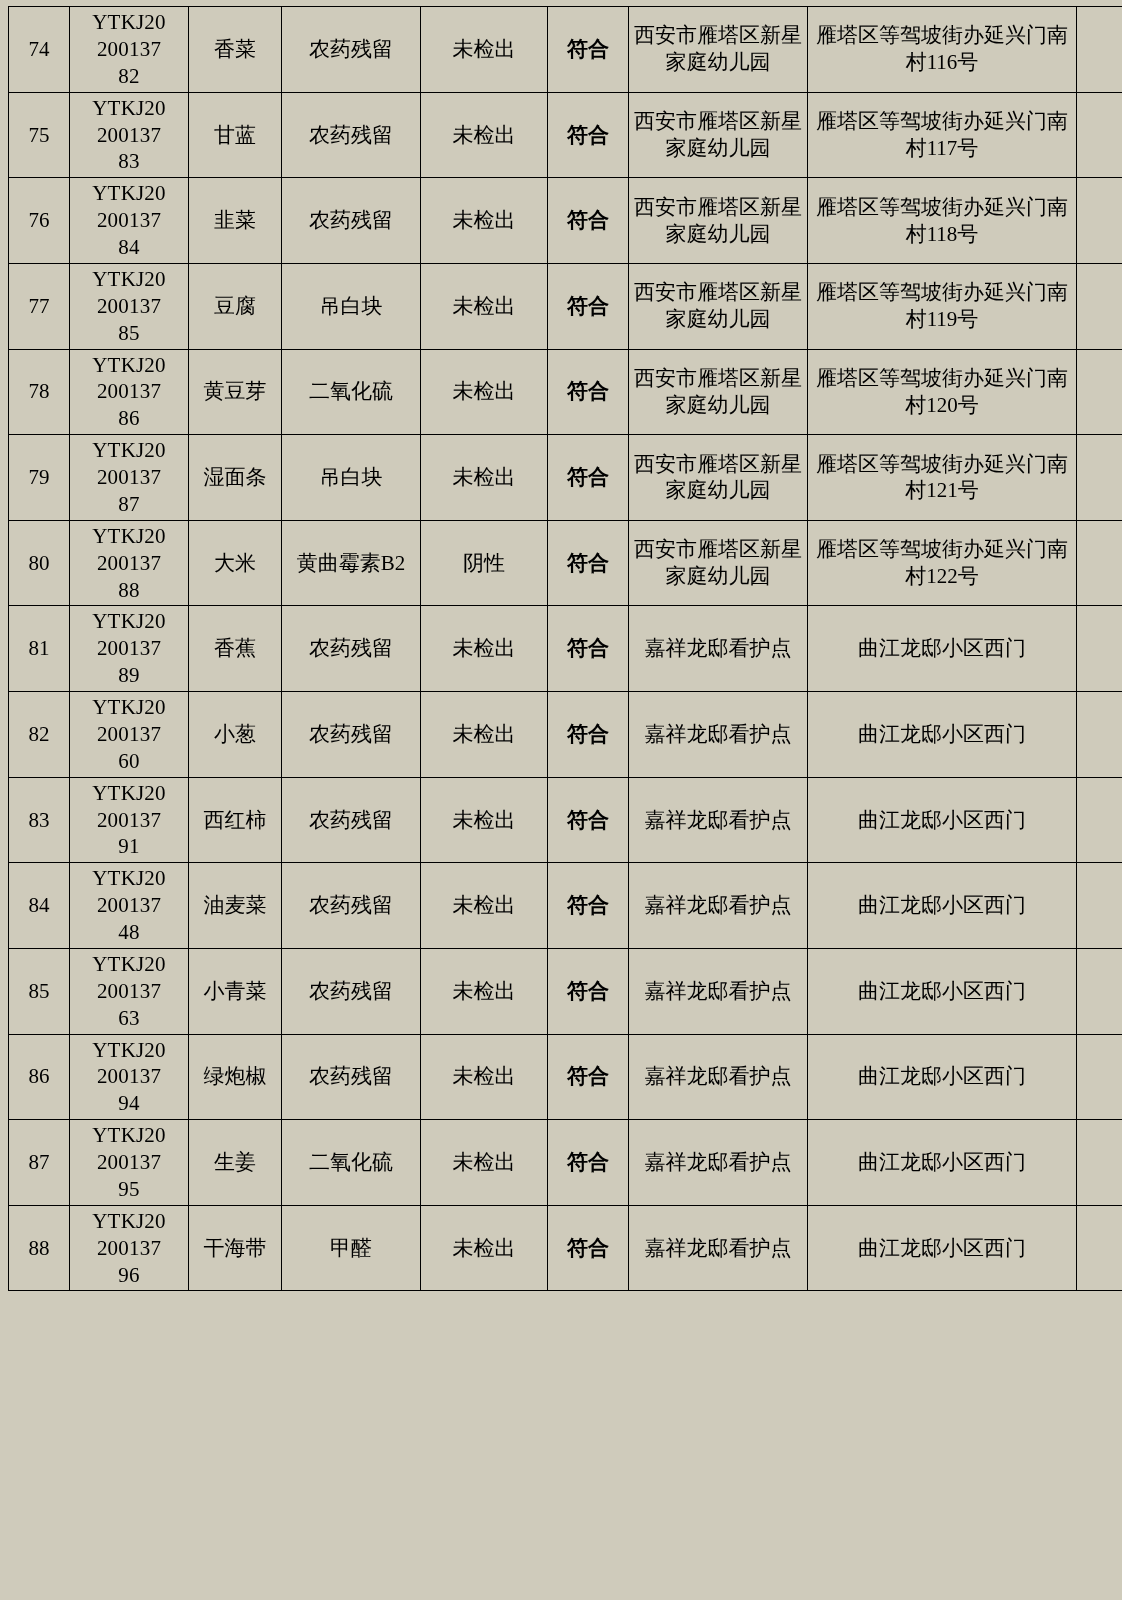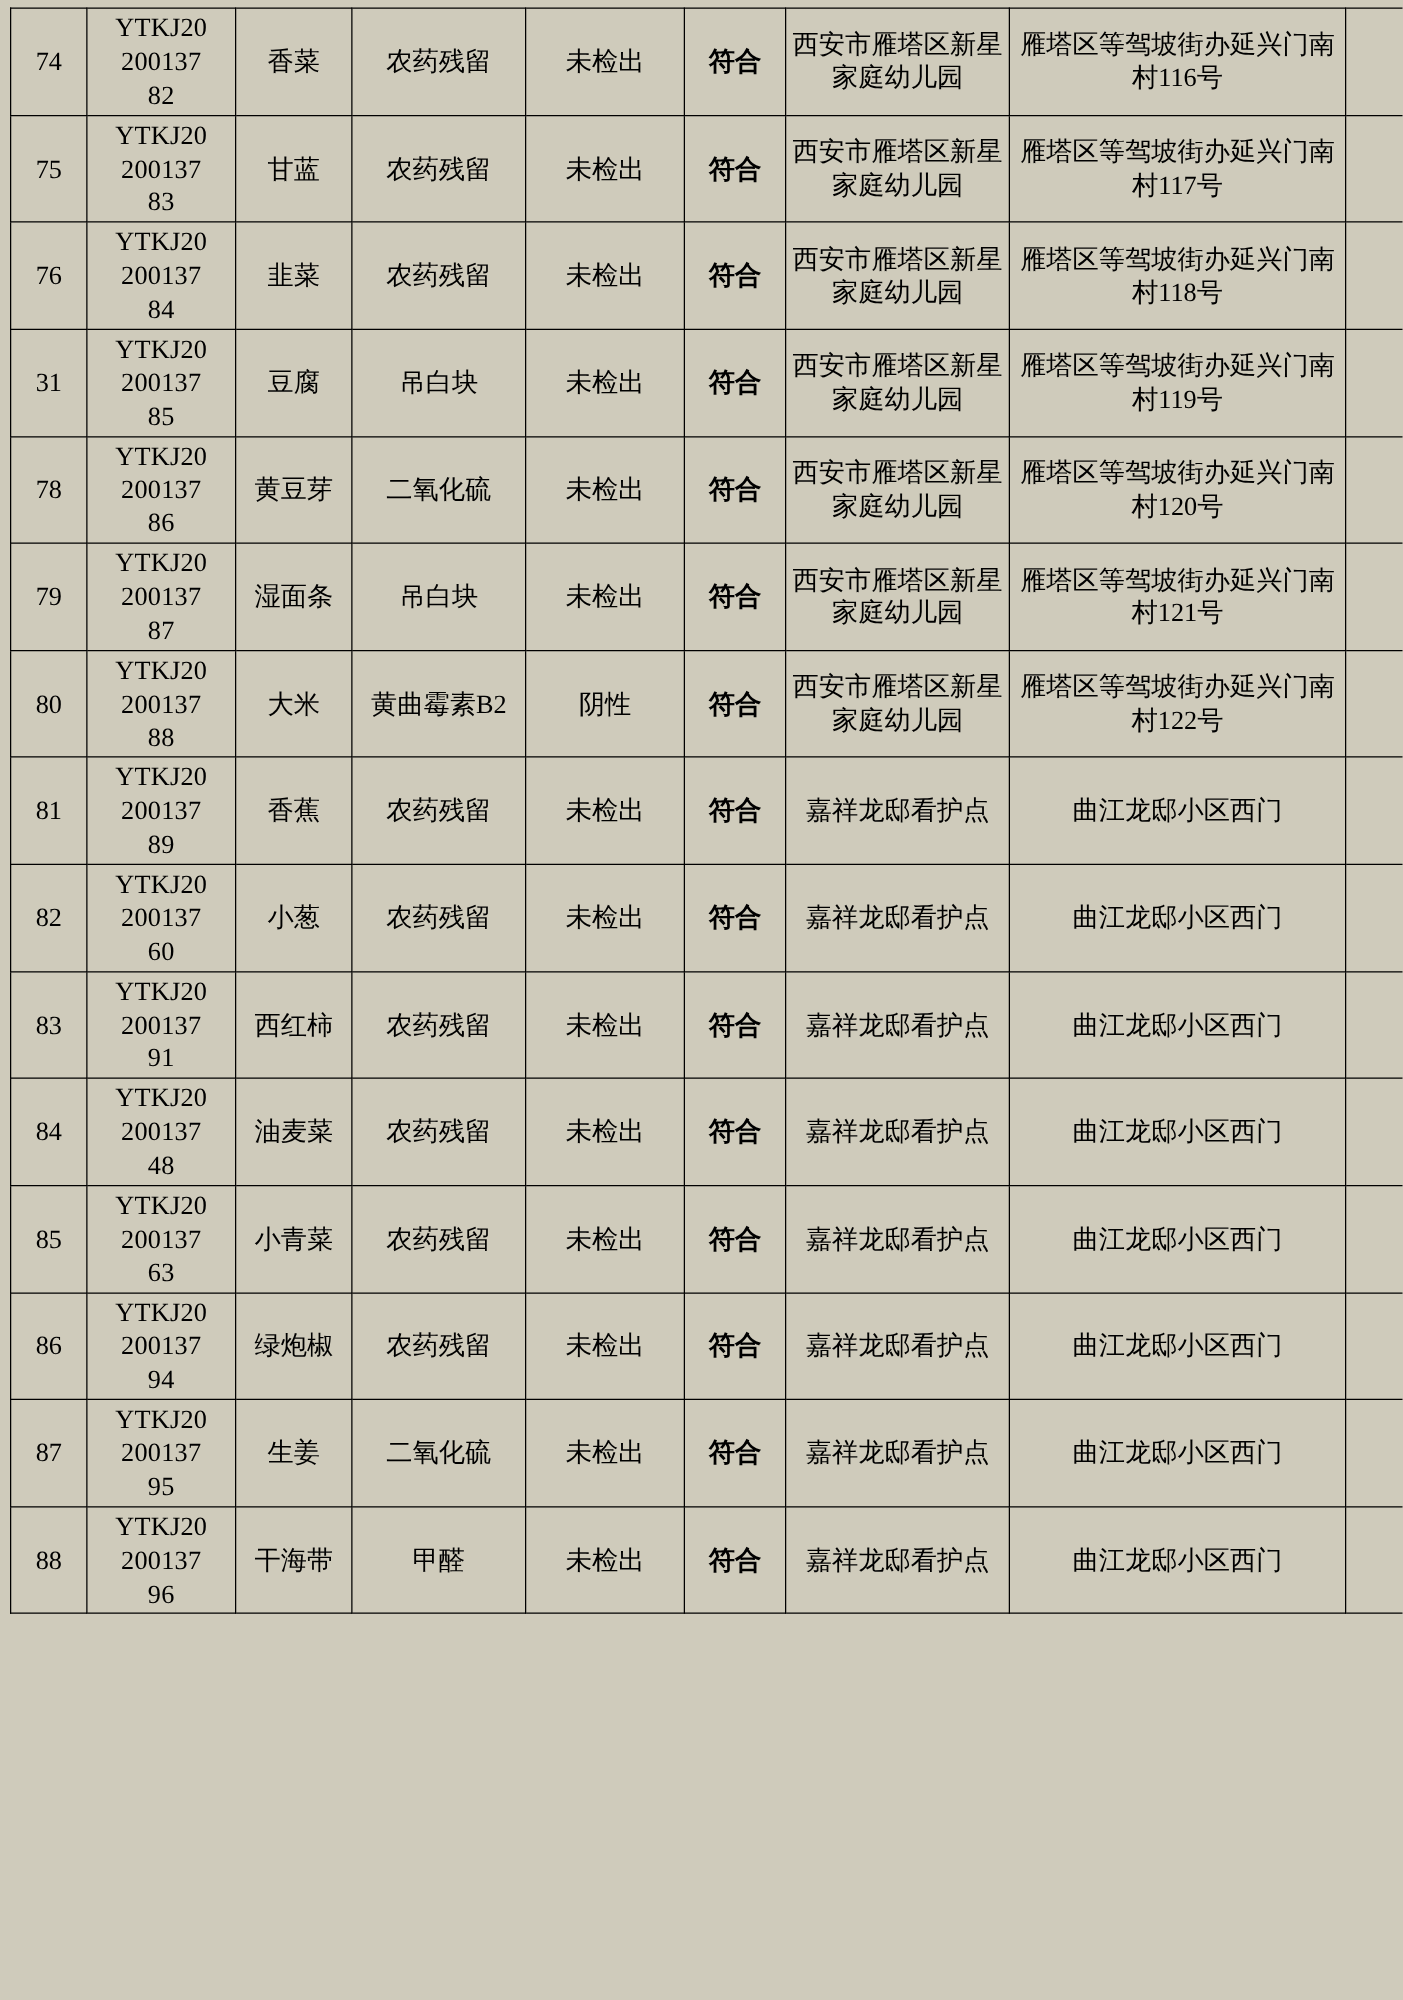--- a/index.html
+++ b/index.html
@@ -92,21 +92,21 @@
           </td>
           <td class="c-item">韭菜</td>
           <td class="c-test">农药残留</td>
           <td class="c-result">未检出</td>
           <td class="c-concl">符合</td>
           <td class="c-place">西安市雁塔区新星家庭幼儿园</td>
           <td class="c-addr">雁塔区等驾坡街办延兴门南村118号</td>
           <td class="c-remark"></td>
         </tr>
         <tr>
-          <td class="c-no">31</td>
+          <td class="c-no">77</td>
           <td class="c-code">
             <span class="code-line">YTKJ20</span>
             <span class="code-line">200137</span>
             <span class="code-line">85</span>
           </td>
           <td class="c-item">豆腐</td>
           <td class="c-test">吊白块</td>
           <td class="c-result">未检出</td>
           <td class="c-concl">符合</td>
           <td class="c-place">西安市雁塔区新星家庭幼儿园</td>

